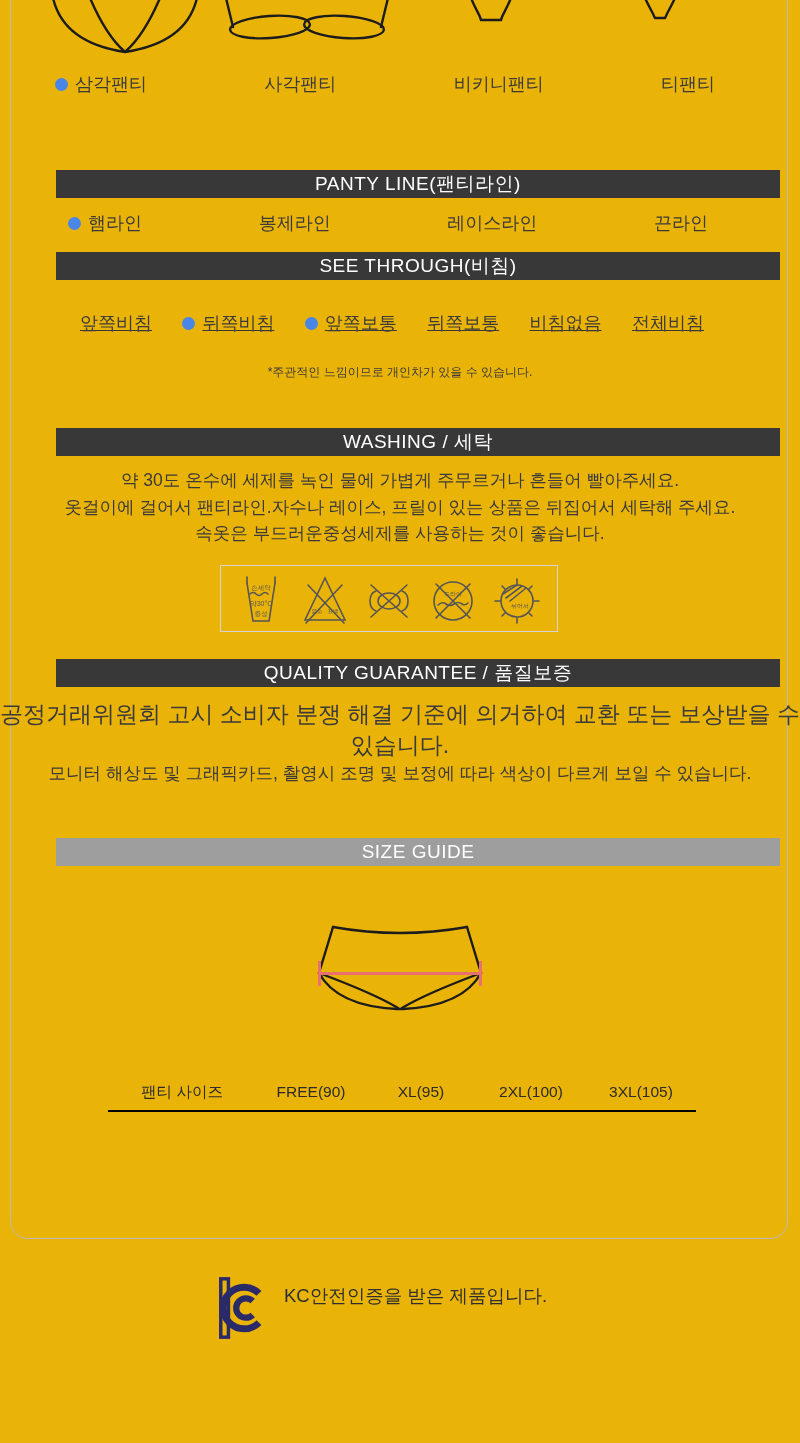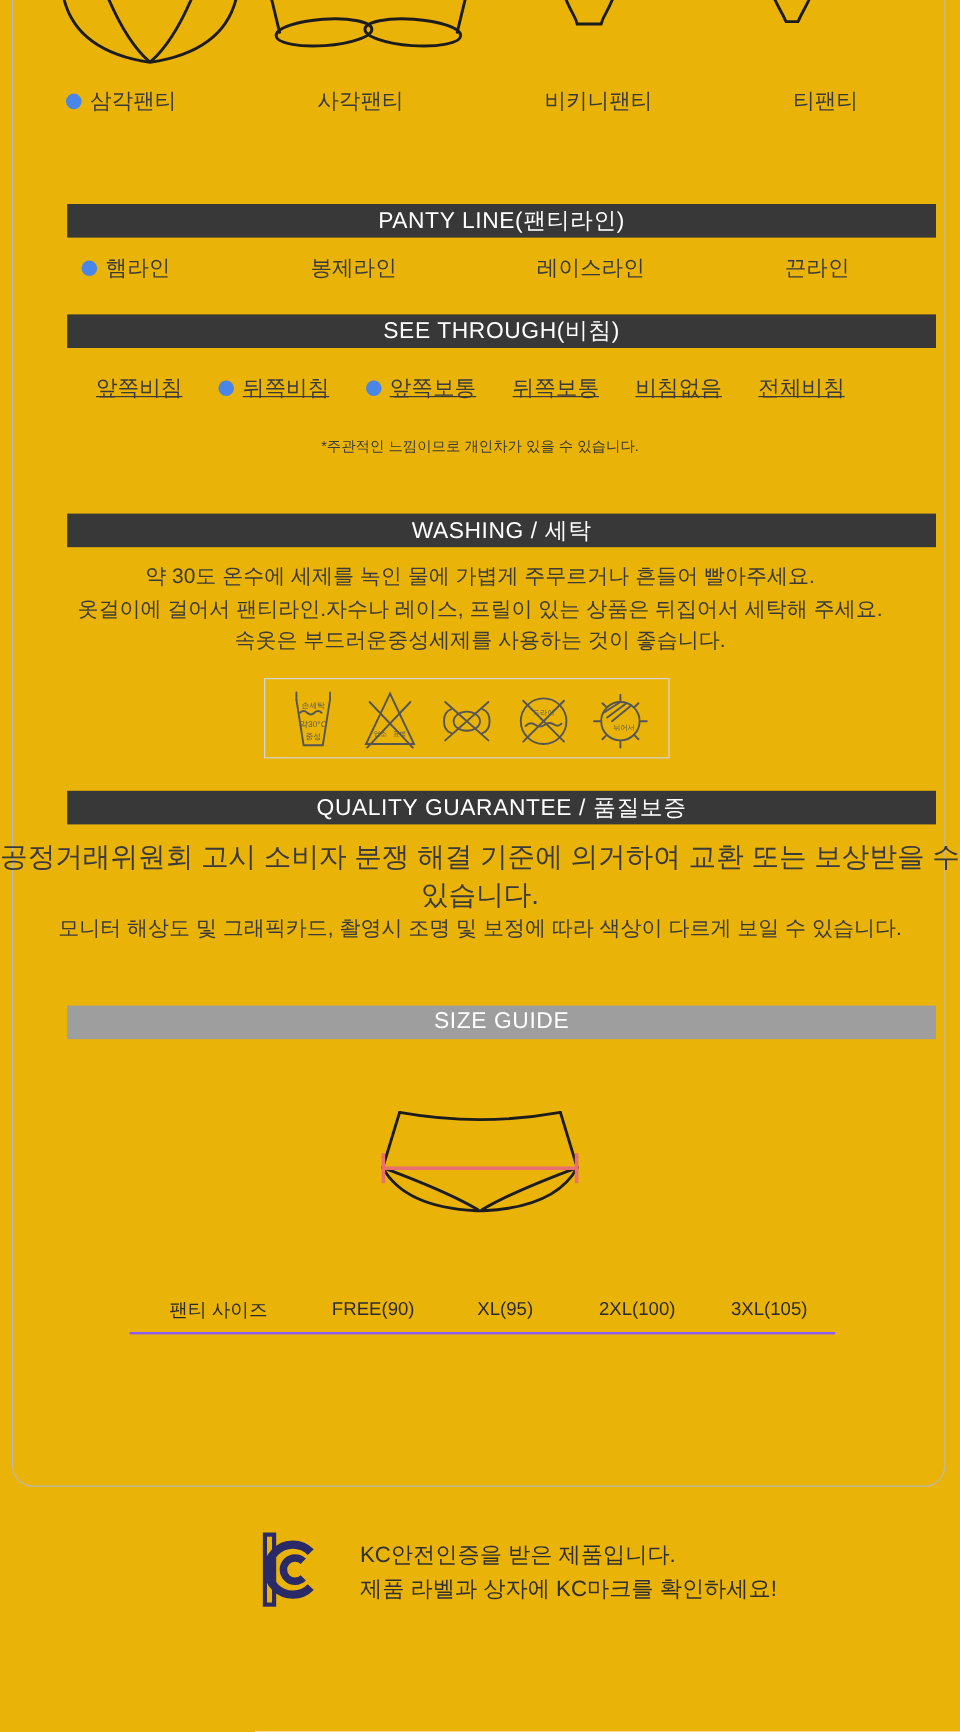--- a/index.html
+++ b/index.html
@@ -20,24 +20,24 @@
   .iconbox{position:absolute;left:220px;top:565px;width:338px;height:67px;border:1px solid #d5d5d5;
            display:flex;align-items:center;justify-content:space-around;padding:0 8px;box-sizing:border-box;}
   .careicon{flex:0 0 auto;}
   svg.line{stroke:#555;fill:none;stroke-width:1.6;stroke-linecap:round;}
   svg text{stroke:none;fill:#555;font-family:"Liberation Sans","DejaVu Sans",sans-serif;}
   .sizetable{position:absolute;left:108px;top:1074px;width:588px;font-size:15.5px;}
   .trow{display:flex;align-items:center;}
   .trow .c0{width:148px;text-align:center;}
   .trow .c{width:110px;text-align:center;}
   .thead{height:30px;background:#f9c6ca;color:#fff;}
-  .tbody{height:36px;color:#2b2b2b;border-bottom:2px solid #8b5cf6;}
+  .tbody{height:36px;color:#2b2b2b;border-bottom:2px solid #000000;}
   .drawing{stroke:#1c1c1c;fill:none;stroke-width:2.4;stroke-linecap:round;}
   .redline{position:absolute;background:#e8706e;}
-  .kcwrap{position:absolute;left:218px;top:1276px;display:flex;align-items:flex-start;gap:32px;}
+  .kcwrap{position:absolute;left:218px;top:1276px;display:flex;align-items:flex-start;gap:16px;}
   .kctext{font-size:18.5px;line-height:27.5px;color:#2f2f2f;padding-top:6px;}
 </style>
 </head>
 <body>
 
 <div class="page">
   <div class="frame"></div>
 
   <svg class="abs drawing" style="left:50px;top:-2px;" width="150" height="56" viewBox="0 0 150 56">
     <path d="M3,0 C10,30 35,48 75,54 C115,48 140,30 147,0"></path>
@@ -89,21 +89,21 @@
     <div class="opt">
 
       <span>레이스라인</span>
     </div>
     <div class="opt">
 
       <span>끈라인</span>
     </div>
   </div>
 
-  <div class="bar" style="top:262px;">SEE THROUGH(비침)</div>
+  <div class="bar" style="top:252px;">SEE THROUGH(비침)</div>
   <div class="optrow" style="left:80px;top:311px;width:624px;text-decoration:underline;">
     <div class="opt">
 
       <span>앞쪽비침</span>
     </div>
     <div class="opt">
       <span class="dot"></span>
       <span>뒤쪽비침</span>
     </div>
     <div class="opt">
@@ -196,16 +196,15 @@
   </div>
 
   <div class="kcwrap">
     <svg width="50" height="64" viewBox="0 0 72 92">
       <rect x="4" y="4" width="11" height="84" fill="none" stroke="#2b2a68" stroke-width="5"></rect>
       <path d="M59,25 A30,30 0 1 0 59,67" fill="none" stroke="#2b2a68" stroke-width="10"></path>
       <path d="M50,36 A14,14 0 1 0 50,56" fill="none" stroke="#2b2a68" stroke-width="9"></path>
     </svg>
     <div class="kctext">
       <div>KC안전인증을 받은 제품입니다.</div>
-      <div>제품 라벨과 상자에 KC마크를 확인하세요!</div>
     </div>
   </div>
 </div>
 
 </body></html>

